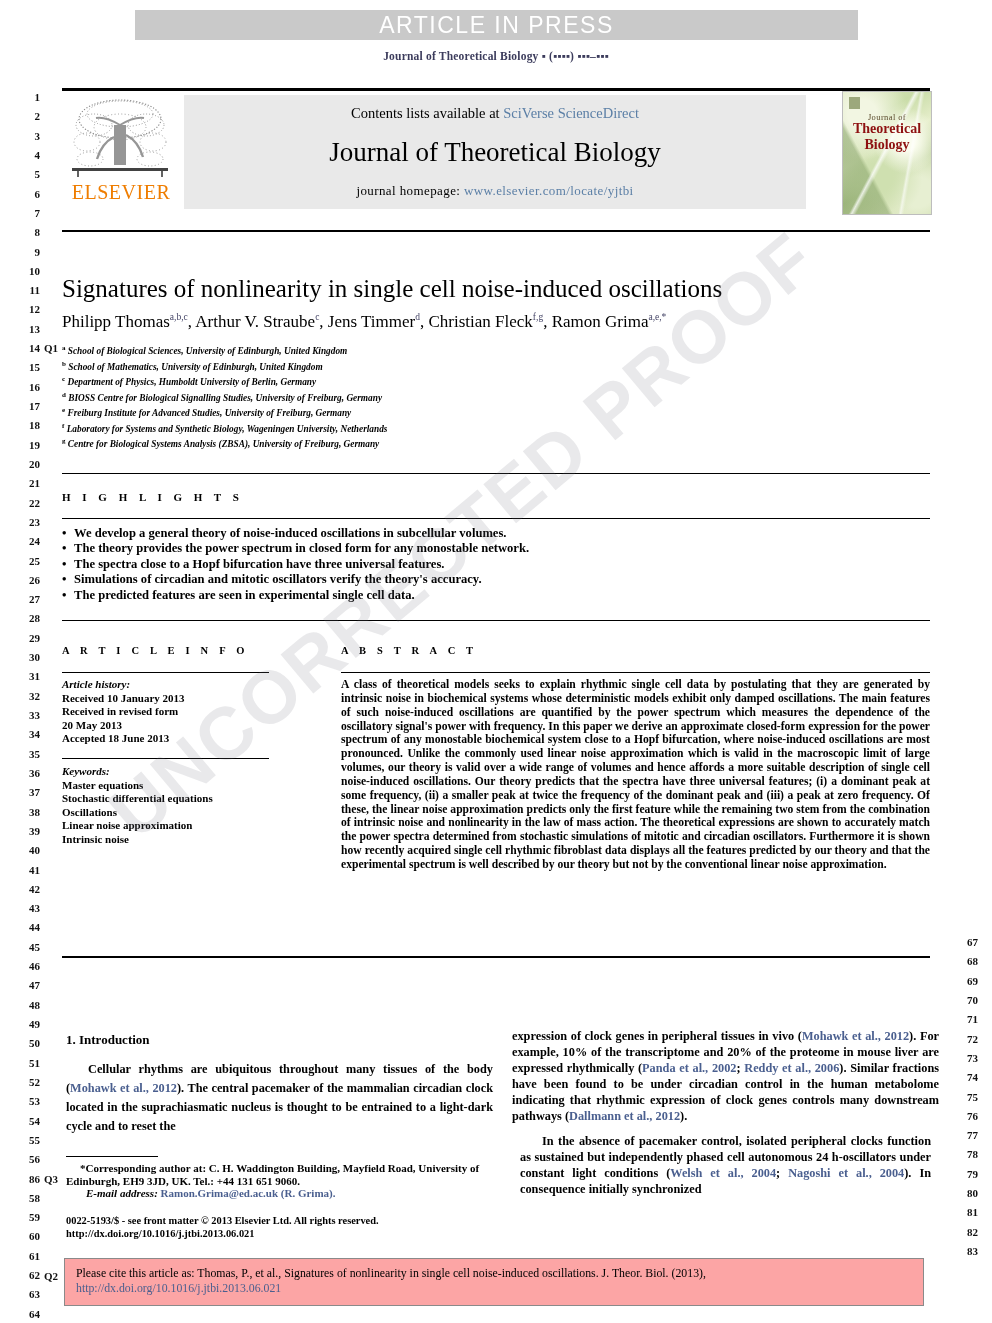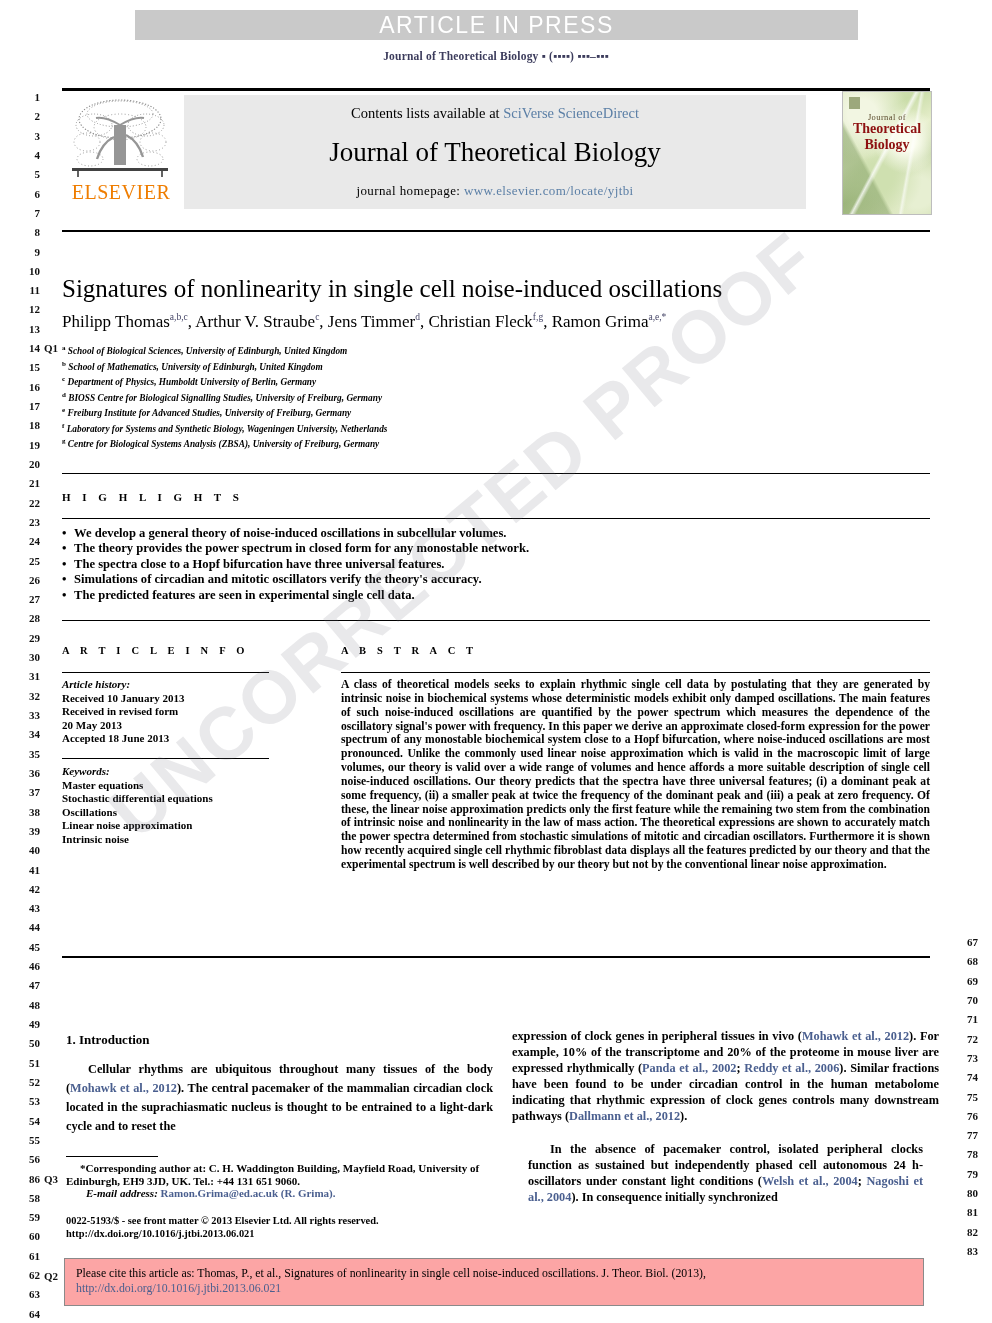--- a/index.html
+++ b/index.html
@@ -405,21 +405,21 @@
   <div id="abs-rule"></div>
   <div id="abs-body">A class of theoretical models seeks to explain rhythmic single cell data by postulating that they are generated by intrinsic noise in biochemical systems whose deterministic models exhibit only damped oscillations. The main features of such noise-induced oscillations are quantified by the power spectrum which measures the dependence of the oscillatory signal's power with frequency. In this paper we derive an approximate closed-form expression for the power spectrum of any monostable biochemical system close to a Hopf bifurcation, where noise-induced oscillations are most pronounced. Unlike the commonly used linear noise approximation which is valid in the macroscopic limit of large volumes, our theory is valid over a wide range of volumes and hence affords a more suitable description of single cell noise-induced oscillations. Our theory predicts that the spectra have three universal features; (i) a dominant peak at some frequency, (ii) a smaller peak at twice the frequency of the dominant peak and (iii) a peak at zero frequency. Of these, the linear noise approximation predicts only the first feature while the remaining two stem from the combination of intrinsic noise and nonlinearity in the law of mass action. The theoretical expressions are shown to accurately match the power spectra determined from stochastic simulations of mitotic and circadian oscillators. Furthermore it is shown how recently acquired single cell rhythmic fibroblast data displays all the features predicted by our theory and that the experimental spectrum is well described by our theory but not by the conventional linear noise approximation.</div>
   <div id="abs-rule-bot"></div>
 
   <div id="sec-title"><span>1.  </span><span>Introduction</span></div>
   <div id="col-left">
       <p class="ind" style="margin: 0px;">Cellular rhythms are ubiquitous throughout many tissues of the body (<span class="ref">Mohawk et al., 2012</span>). The central pacemaker of the mammalian circadian clock located in the suprachiasmatic nucleus is thought to be entrained to a light-dark cycle and to reset the</p>
     </div>
   <div id="col-right">
       <p class="" style="margin: 0px;">expression of clock genes in peripheral tissues in vivo (<span class="ref">Mohawk et al., 2012</span>). For example, 10% of the transcriptome and 20% of the proteome in mouse liver are expressed rhythmically (<span class="ref">Panda et al., 2002</span>; <span class="ref">Reddy et al., 2006</span>). Similar fractions have been found to be under circadian control in the human metabolome indicating that rhythmic expression of clock genes controls many downstream pathways (<span class="ref">Dallmann et al., 2012</span>).</p>
-      <p class="ind" style="margin: 16px;">In the absence of pacemaker control, isolated peripheral clocks function as sustained but independently phased cell autonomous 24 h-oscillators under constant light conditions (<span class="ref">Welsh et al., 2004</span>; <span class="ref">Nagoshi et al., 2004</span>). In consequence initially synchronized</p>
+      <p class="ind" style="margin: 8px;">In the absence of pacemaker control, isolated peripheral clocks function as sustained but independently phased cell autonomous 24 h-oscillators under constant light conditions (<span class="ref">Welsh et al., 2004</span>; <span class="ref">Nagoshi et al., 2004</span>). In consequence initially synchronized</p>
     </div>
 
   <div id="fn-rule"></div>
   <div id="footnote">
       <div style="text-indent: 14px;">*Corresponding author at: C. H. Waddington Building, Mayfield Road, University of Edinburgh, EH9 3JD, UK. Tel.: +44 131 651 9060.</div>
       <div style="text-indent: 20px;"><span class="em">E-mail address: </span><span class="ref">Ramon.Grima@ed.ac.uk (R. Grima).</span></div>
     </div>
   <div id="issn">
       <div>0022-5193/$ - see front matter © 2013 Elsevier Ltd. All rights reserved.</div>
       <div>http://dx.doi.org/10.1016/j.jtbi.2013.06.021</div>

